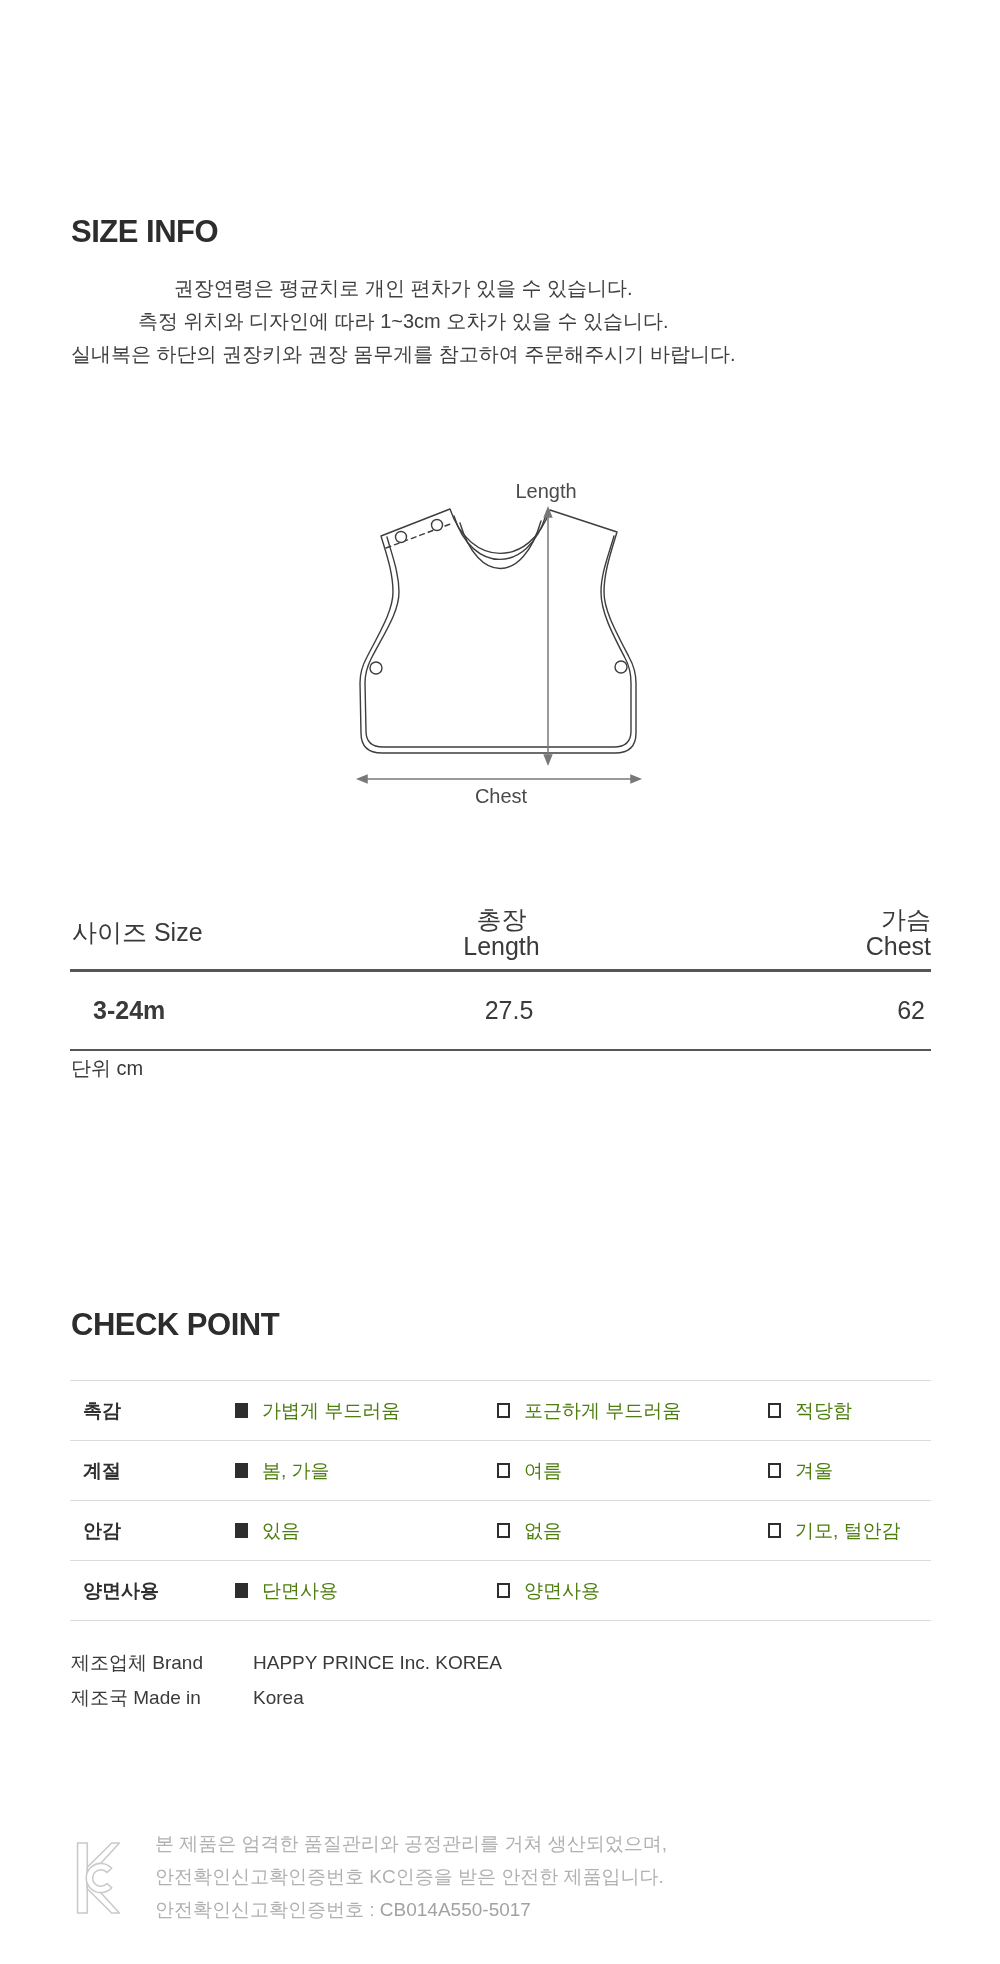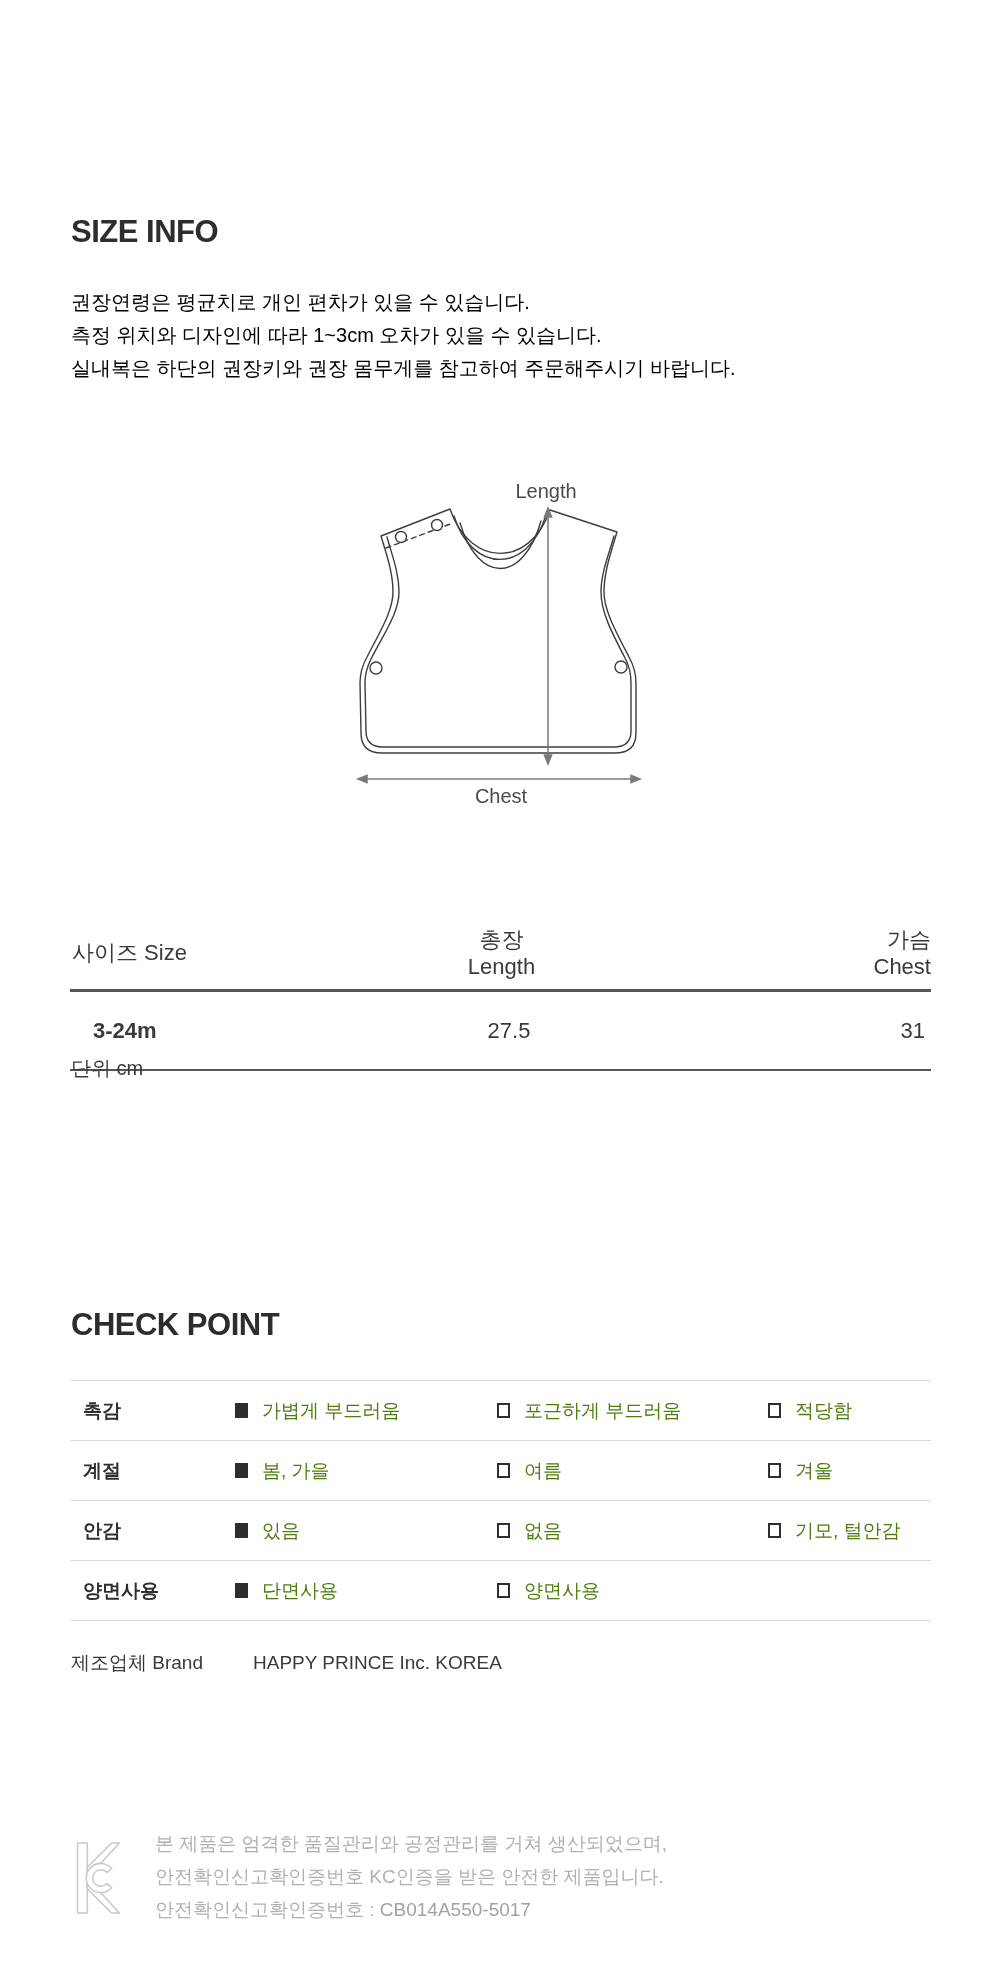--- a/index.html
+++ b/index.html
@@ -6,32 +6,32 @@
   .page {
     position:relative; width:1000px; height:1964px; background:#fff; overflow:hidden;
     font-family:"Liberation Sans","DejaVu Sans",sans-serif; color:#383838;margin-top:40px;
   }
 
   .section-title {
     position:absolute; left:71px; font-size:31px; font-weight:bold;
     color:#2d2d2d; letter-spacing:-0.5px; line-height:31px; white-space:nowrap;
   }
 
-  .notes { position:absolute; left:71px; top:246px; font-size:20px; line-height:33px; color:#000000; }
+  .notes { position:absolute; left:71px; top:232px; font-size:20px; line-height:33px; color:#404040;text-align:center; }
   .notes div { white-space:nowrap; }
 
   
   .diagram { position:absolute; left:280px; top:420px; width:400px; height:360px; }
   .diagram svg { position:absolute; left:0; top:0; }
   .dia-label { position:absolute; width:120px; text-align:center; font-size:20px; color:#4a4a4a; line-height:20px; }
   .dia-label.length { left:206px; top:21px; }
   .dia-label.chest  { left:161px; top:326px; }
 
   
-  .size-table { position:absolute; left:70px; top:876px; width:861px; font-size:22px; color:#3a3a3a; }
+  .size-table { position:absolute; left:70px; top:856px; width:861px; font-size:25px; color:#3a3a3a; }
   .st-header { display:flex; align-items:center; height:73px; border-bottom:3px solid #55555a; }
   .st-row    { display:flex; align-items:center; height:77px; border-bottom:2px solid #55555a; }
   .st-c1 { flex:1; text-align:left; }
   .st-c2 { flex:1; text-align:center; line-height:27px; }
   .st-c3 { flex:1; text-align:right; line-height:27px; }
   .st-header .st-c1 { padding-left:2px; }
   .st-row .st-c1 { padding-left:23px;font-weight:bold; }
   .st-row .st-c3 { padding-right:6px; }
   .st-unit { position:absolute; left:71px; top:1018px; font-size:20px; color:#3a3a3a; line-height:21px; }
 
@@ -128,21 +128,21 @@
         <div>Length</div>
       </div>
       <div class="st-c3">
         <div>가슴</div>
         <div>Chest</div>
       </div>
     </div>
     <div class="st-row">
       <div class="st-c1">3-24m</div>
       <div class="st-c2">27.5</div>
-      <div class="st-c3">31</div>
+      <div class="st-c3">62</div>
     </div>
   </div>
   <div class="st-unit">단위 cm</div>
 
   <h2 class="section-title" style="top:1243px;">CHECK POINT</h2>
 
   <div class="cp-table">
 
     <div class="cp-row">
       <div class="cp-label">촉감</div>
@@ -203,20 +203,24 @@
         <span>양면사용</span>
       </span>
     </div>
 
   </div>
 
   <div class="details">
     <div class="dt-row">
       <div class="dt-label">제조업체 Brand</div>
       <div>HAPPY PRINCE Inc. KOREA</div>
+    </div>
+    <div class="dt-row">
+      <div class="dt-label">제조국 Made in</div>
+      <div>Korea</div>
     </div>
   </div>
 
   <svg class="kc-logo" width="46" height="74" viewBox="0 0 46 76">
     <g fill="#ffffff" stroke="#c9c9c9" stroke-width="1.6" stroke-linejoin="round">
       <path d="M2,2 H12 V74 H2 Z"></path>
       <path d="M12,27 L37,2 L45,2 L12,38 Z"></path>
       <path d="M12,38 L45,74 L37,74 L12,49 Z"></path>
       <path d="M37.1,48 A15,15 0 1 1 37.1,28 L32.3,32.3 A8.5,8.5 0 1 0 32.3,43.7 Z"></path>
     </g>

